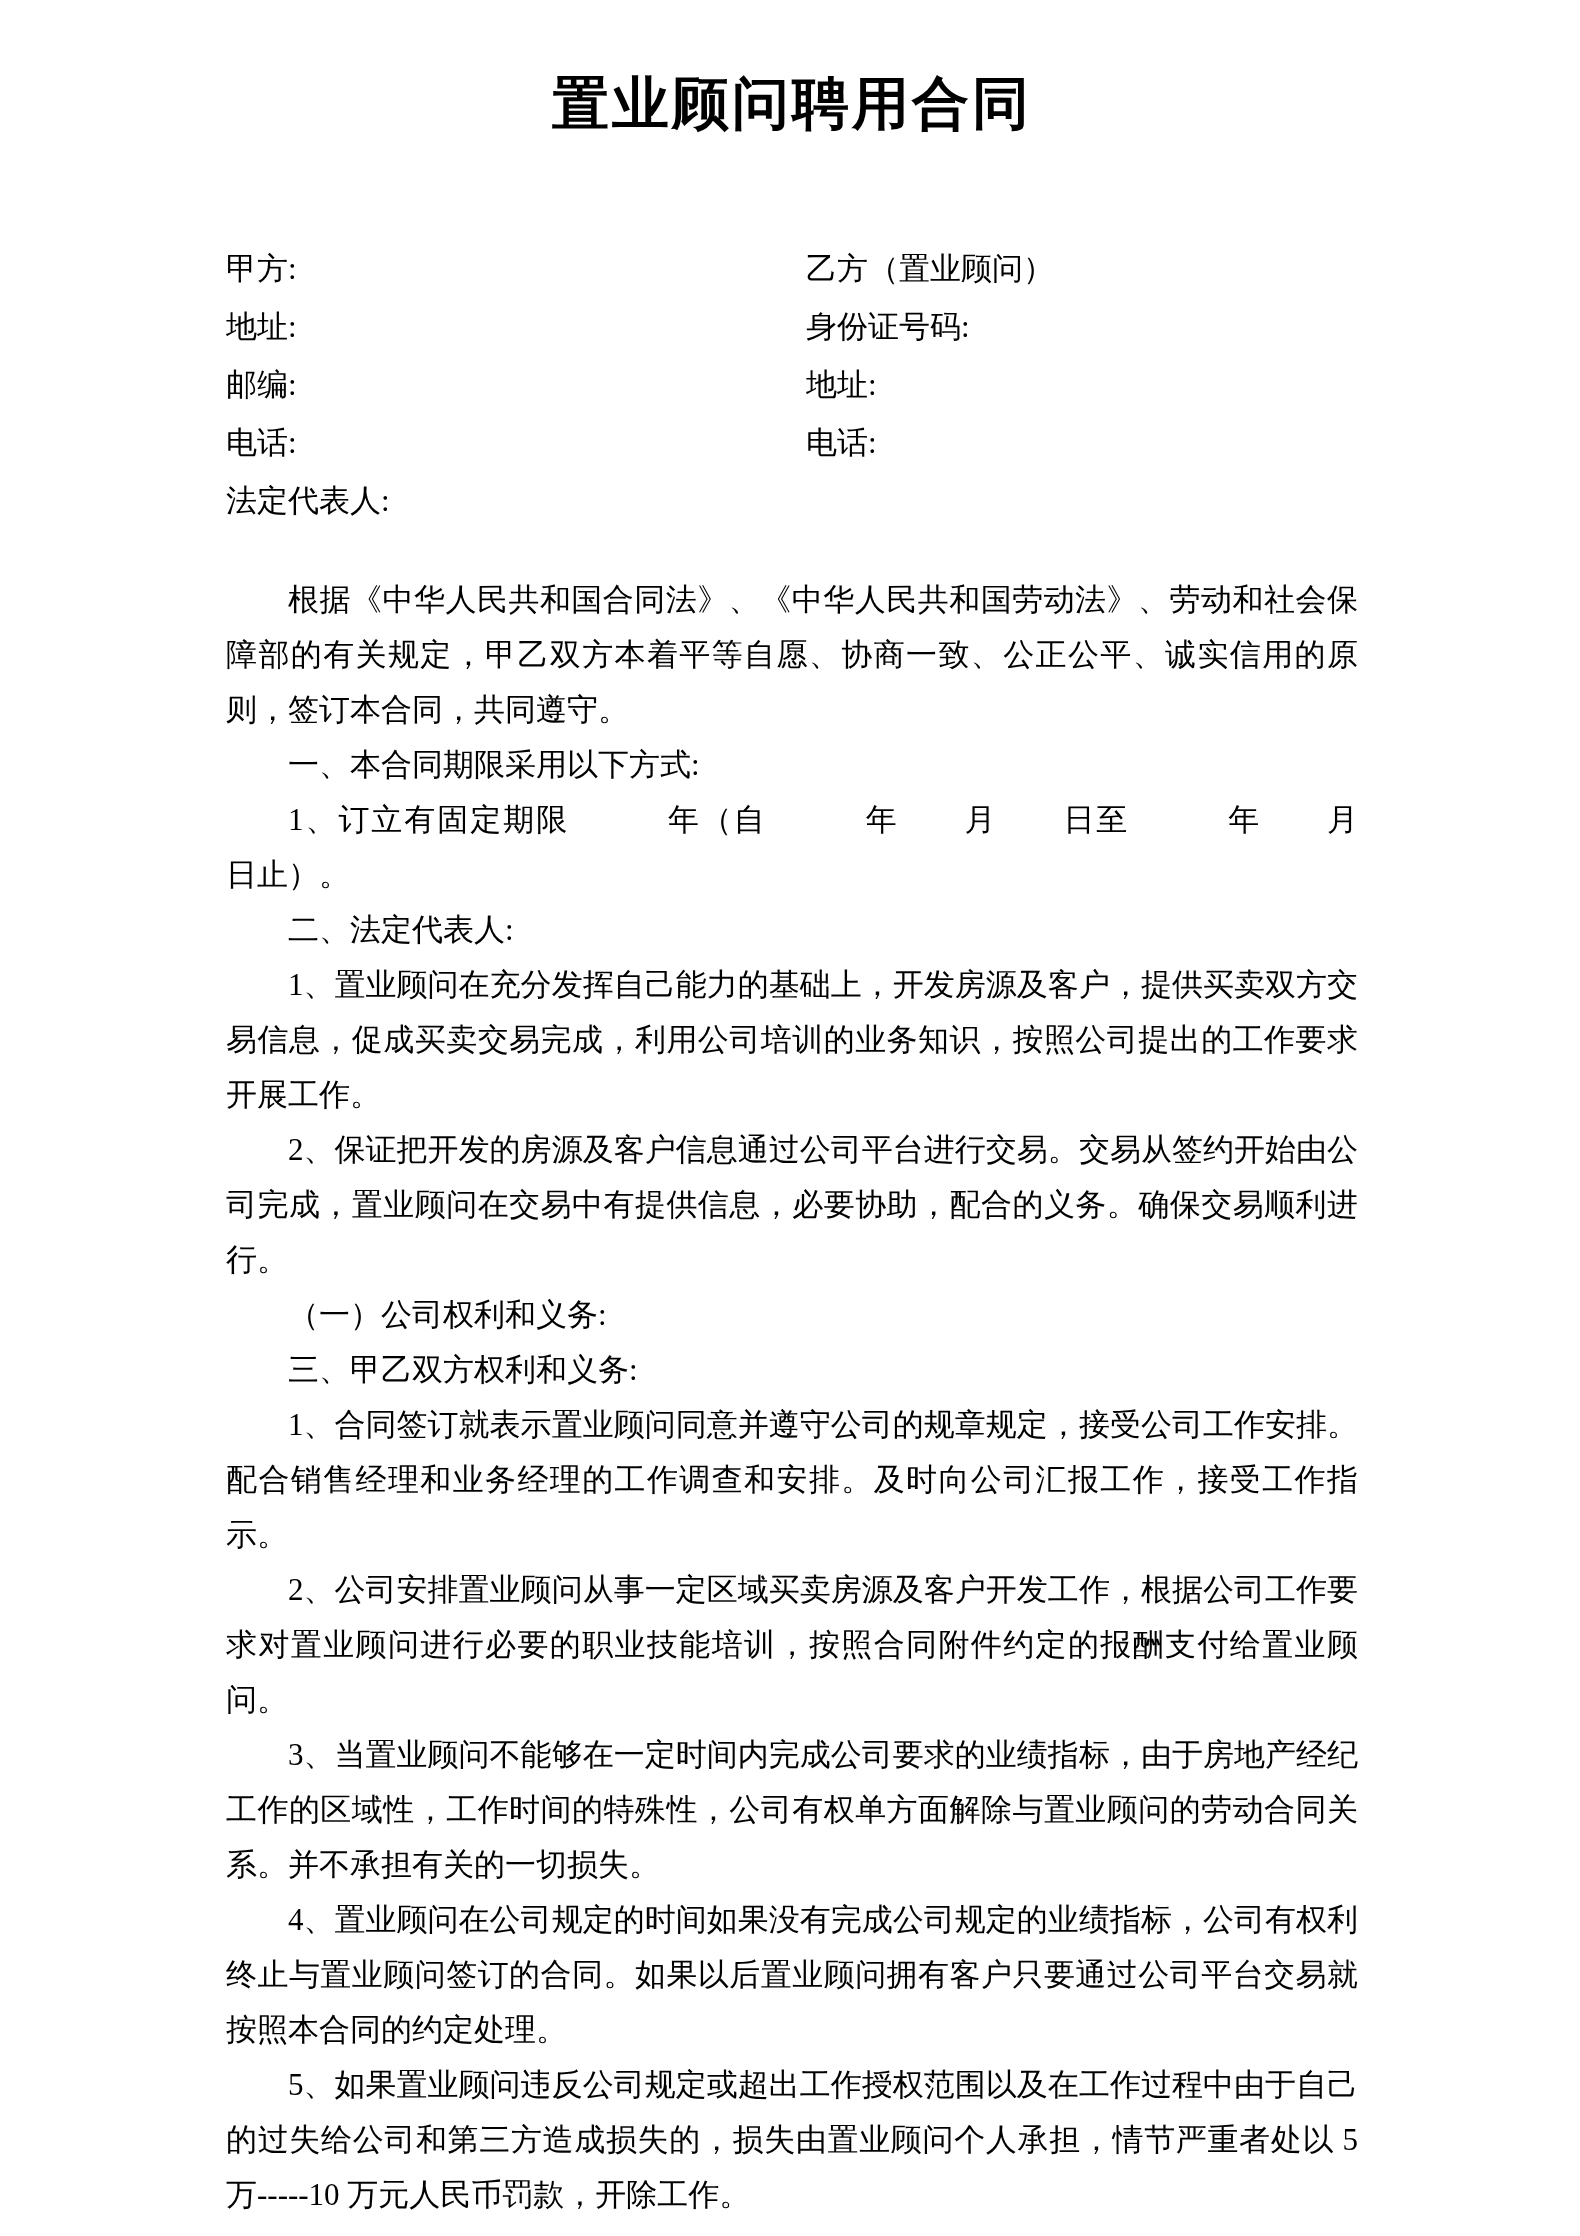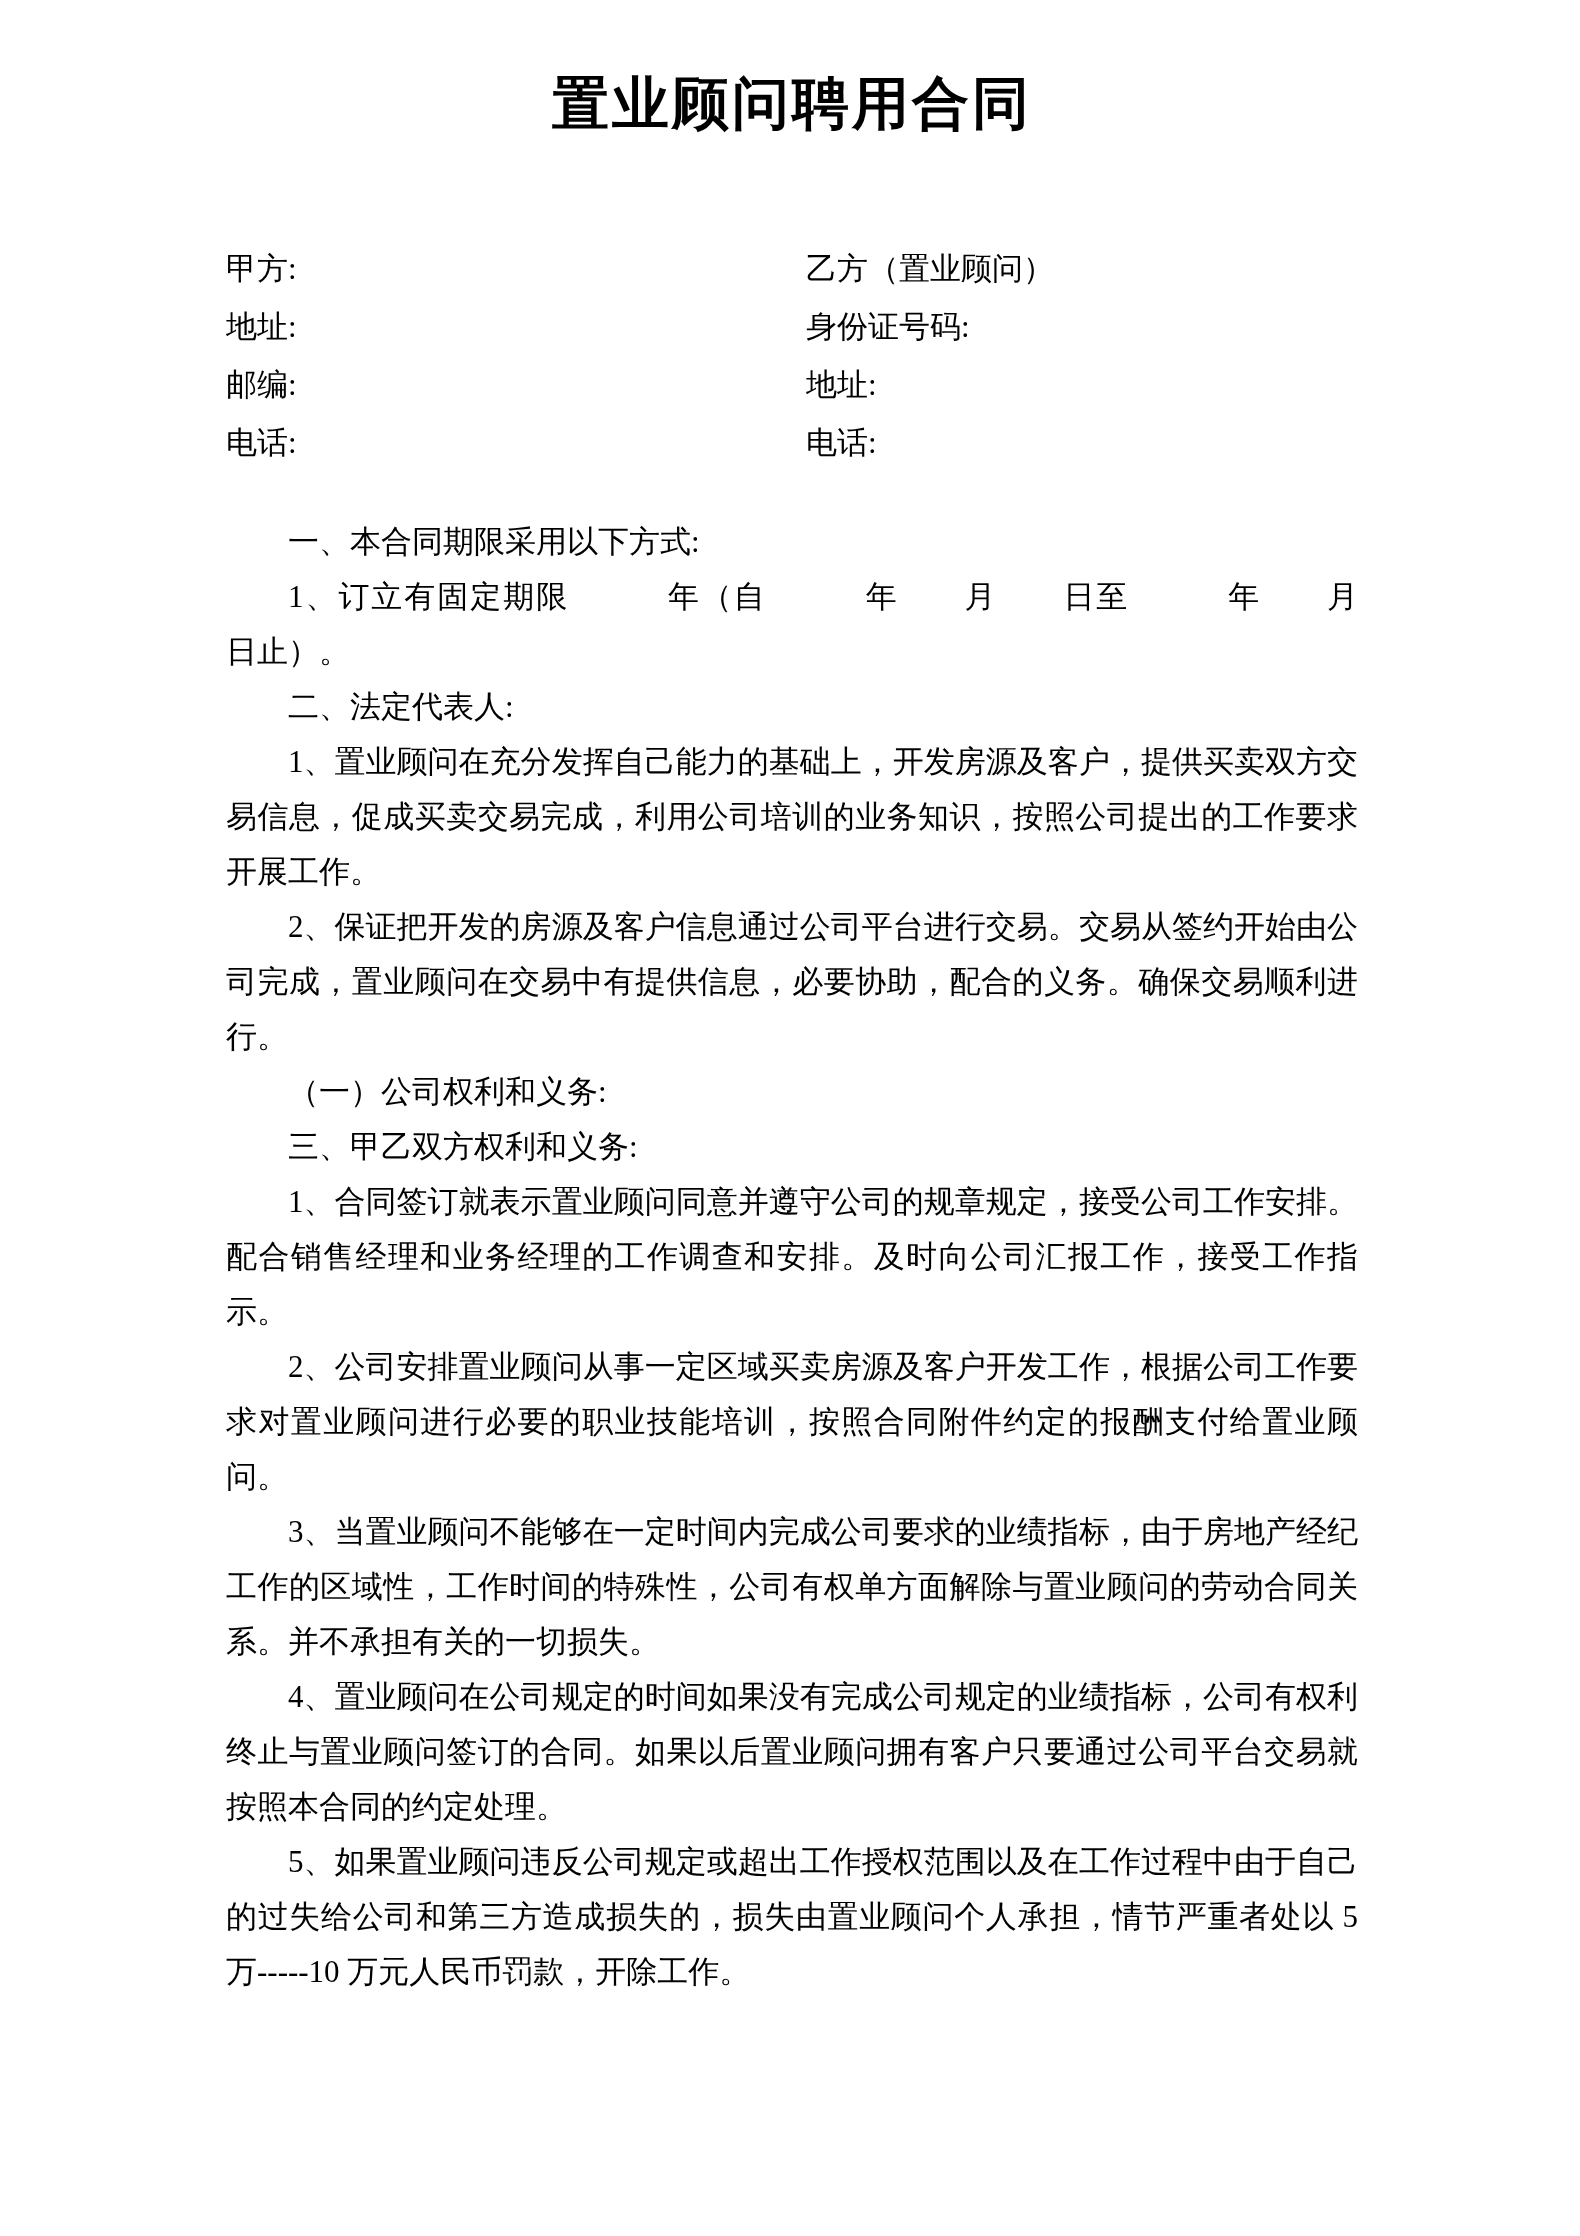--- a/index.html
+++ b/index.html
@@ -71,23 +71,28 @@
       <span class="party-cell right">身份证号码:</span>
     </div>
     <div class="party-row">
       <span class="party-cell left">邮编:</span>
       <span class="party-cell right">地址:</span>
     </div>
     <div class="party-row">
       <span class="party-cell left">电话:</span>
       <span class="party-cell right">电话:</span>
     </div>
+    <div class="party-row">
+      <span class="party-cell left">法定代表人:</span>
+      <span class="party-cell right"></span>
+    </div>
   </div>
 
   <div class="contract-body">
+    <p class="para">根据《中华人民共和国合同法》、《中华人民共和国劳动法》、劳动和社会保障部的有关规定，甲乙双方本着平等自愿、协商一致、公正公平、诚实信用的原则，签订本合同，共同遵守。</p>
     <p class="para">一、本合同期限采用以下方式:</p>
     <p class="para">1、订立有固定期限　　　年（自　　　年　　月　　日至　　　年　　月　　日止）。</p>
     <p class="para">二、法定代表人:</p>
     <p class="para">1、置业顾问在充分发挥自己能力的基础上，开发房源及客户，提供买卖双方交易信息，促成买卖交易完成，利用公司培训的业务知识，按照公司提出的工作要求开展工作。</p>
     <p class="para">2、保证把开发的房源及客户信息通过公司平台进行交易。交易从签约开始由公司完成，置业顾问在交易中有提供信息，必要协助，配合的义务。确保交易顺利进行。</p>
     <p class="para">（一）公司权利和义务:</p>
     <p class="para">三、甲乙双方权利和义务:</p>
     <p class="para">1、合同签订就表示置业顾问同意并遵守公司的规章规定，接受公司工作安排。配合销售经理和业务经理的工作调查和安排。及时向公司汇报工作，接受工作指示。</p>
     <p class="para">2、公司安排置业顾问从事一定区域买卖房源及客户开发工作，根据公司工作要求对置业顾问进行必要的职业技能培训，按照合同附件约定的报酬支付给置业顾问。</p>
     <p class="para">3、当置业顾问不能够在一定时间内完成公司要求的业绩指标，由于房地产经纪工作的区域性，工作时间的特殊性，公司有权单方面解除与置业顾问的劳动合同关系。并不承担有关的一切损失。</p>

